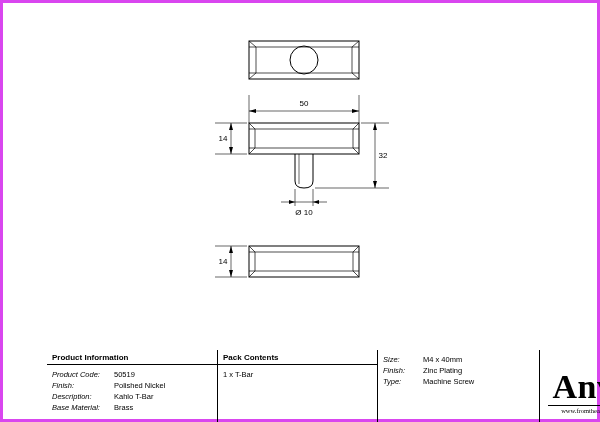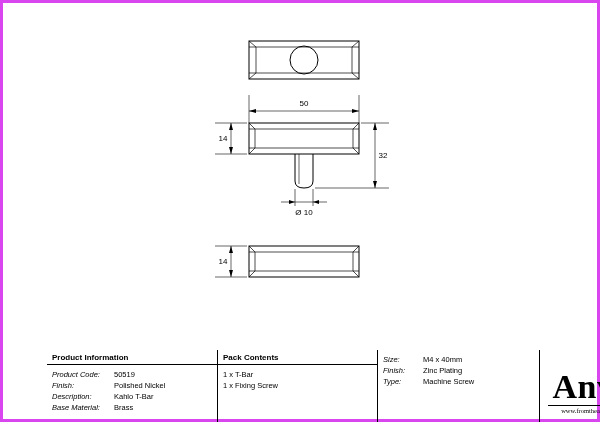--- a/index.html
+++ b/index.html
@@ -250,21 +250,20 @@
         <span class="kv">
           <span class="k">Base Material:</span><span class="v">Brass</span>
         </span>
       </div>
     </div>
 
     <div class="col col-pack">
       <div class="col-hdr">Pack Contents</div>
       <div class="col-body">
         <span class="pack-line">1 x T-Bar</span>
-        <span class="pack-line">1 x Fixing Screw</span>
       </div>
     </div>
 
     <div class="col col-fix">
       <div class="col-body">
         <span class="kv kv-fix">
           <span class="k">Size:</span><span class="v">M4 x 40mm</span>
         </span>
         <span class="kv kv-fix">
           <span class="k">Finish:</span><span class="v">Zinc Plating</span>

